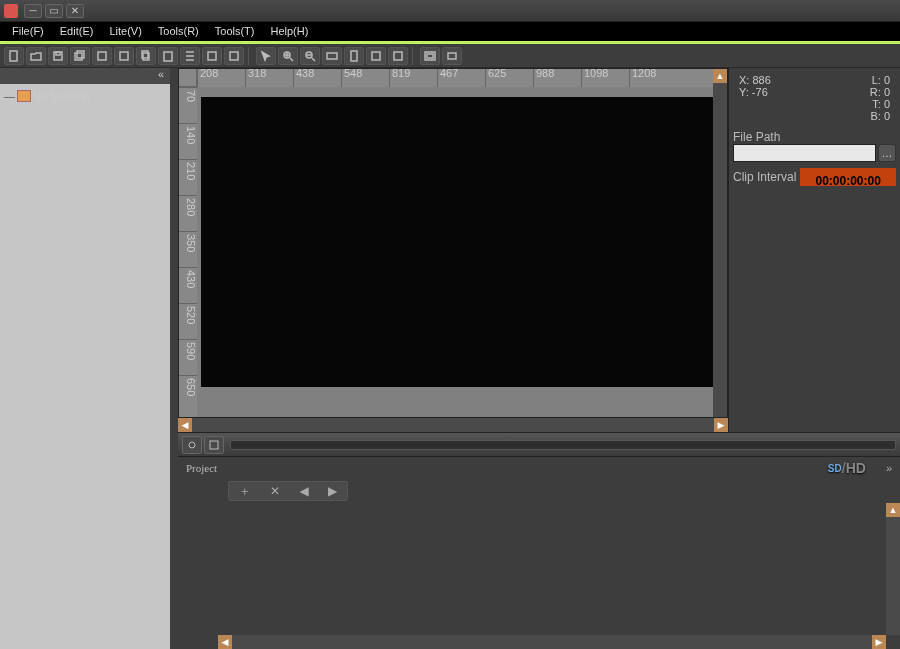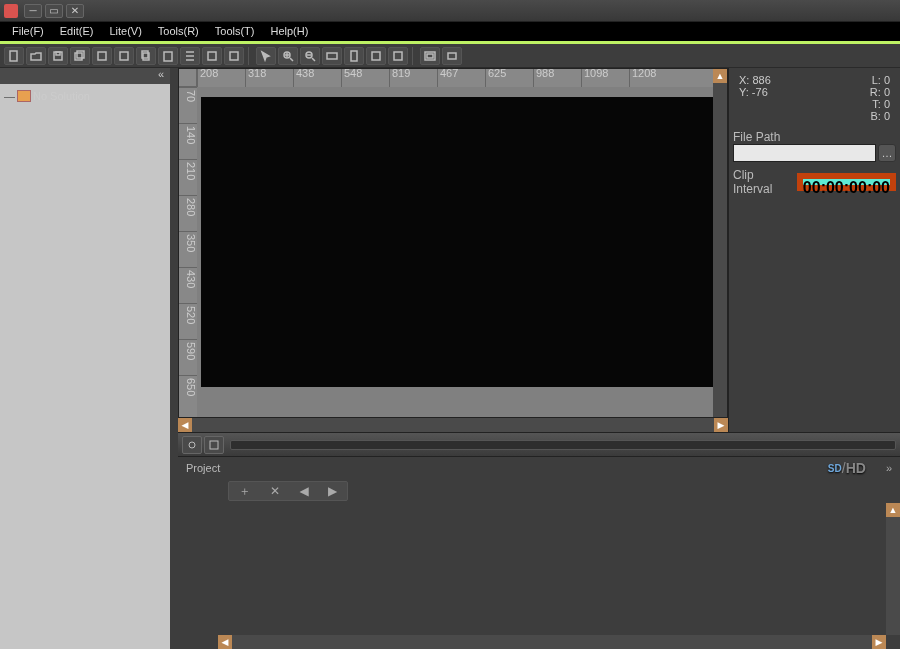--- a/index.html
+++ b/index.html
@@ -55,21 +55,21 @@
 .h-scroll-row .track { flex:1; background:#4a4a4a;}
 
 
 .tabrow { height:24px; background:linear-gradient(#555,#3a3a3a); display:flex; align-items:center; padding:0 4px; gap:2px; border-top:1px solid #222;}
 .tabrow .tbtn { width:20px; height:18px; background:#4a4a4a; border:1px solid #666; border-radius:2px; display:flex;align-items:center;justify-content:center;}
 .tabrow .slider { flex:1; height:10px; background:#2e2e2e; border:1px solid #555; border-radius:2px; margin-left:4px;}
 
 
 .project-panel { flex:1; background:#3d3d3d; border-top:1px solid #222; display:flex; flex-direction:column; min-height:0;}
 .project-head { height:22px; display:flex; align-items:center; padding:0 8px;}
-.project-head .lbl { color:#bbb; font-family: Liberation Sans, sans-serif; }
+.project-head .lbl { color:#bbb; font-family: Liberation Serif, serif; }
 .project-head .spacer { flex:1; }
 .project-head .sd { color:#6fa8dc; font-weight:bold; font-size:10px; text-shadow:0 1px 2px #000;}
 .project-head .slash { color:#888; font-size:14px;}
 .project-head .hd { color:#888; font-weight:bold; font-size:14px; text-shadow:0 1px 2px #000;}
 .project-head .chev { margin-left:20px; color:#aaa;}
 .proj-toolbar { height:24px; padding:2px 50px;}
 .proj-toolbar-inner { background:#4a4a4a; border:1px solid #555; width:120px; height:20px; display:flex; align-items:center; justify-content:space-around; border-radius:2px;}
 .proj-toolbar-inner .pb { color:#aaa; font-size:12px;}
 .proj-body { flex:1; background:#3d3d3d; position:relative;}
 .proj-vscroll { position:absolute; right:0; top:0; bottom:14px; width:14px; background:#4a4a4a;}
@@ -79,21 +79,21 @@
 .proj-hscroll .arrow.l { left:0;} .proj-hscroll .arrow.r { right:0;}
 
 
 .right-panel { width: 172px; background:#3d3d3d; border-left:1px solid #222; padding:6px 4px; display:flex; flex-direction:column; }
 .coord-row { display:flex; justify-content:space-between; padding:0 6px; color:#bbb; font-size:10px;}
 .rp-label { color:#bbb; font-size:12px; margin-top:8px;}
 .rp-input-row { display:flex; gap:2px;}
 .rp-input { flex:1; height:18px; background:#e8e8e8; border:1px solid #222;}
 .rp-btn { width:18px; height:18px; background:#555; border:1px solid #333; border-radius:3px; display:flex;align-items:center;justify-content:center; color:#ccc;}
 .clip-row { display:flex; align-items:center; gap:4px; margin-top:6px;}
-.clip-val { flex:1; height:18px; background:#5eead4; color:#000; text-align:center; line-height:18px; font-weight:bold; border:6px solid #c2410c; font-size:16px;}
+.clip-val { flex:1; height:18px; background:#c2410c; color:#000; text-align:center; line-height:18px; font-weight:bold; border:4px solid #c2410c; font-size:12px;}
 
 </style>
 </head>
 <body>
 
 <div class="titlebar">
   <div class="app-icon"></div>
   <div class="win-btns">
     <div class="win-btn">─</div>
     <div class="win-btn">▭</div>

